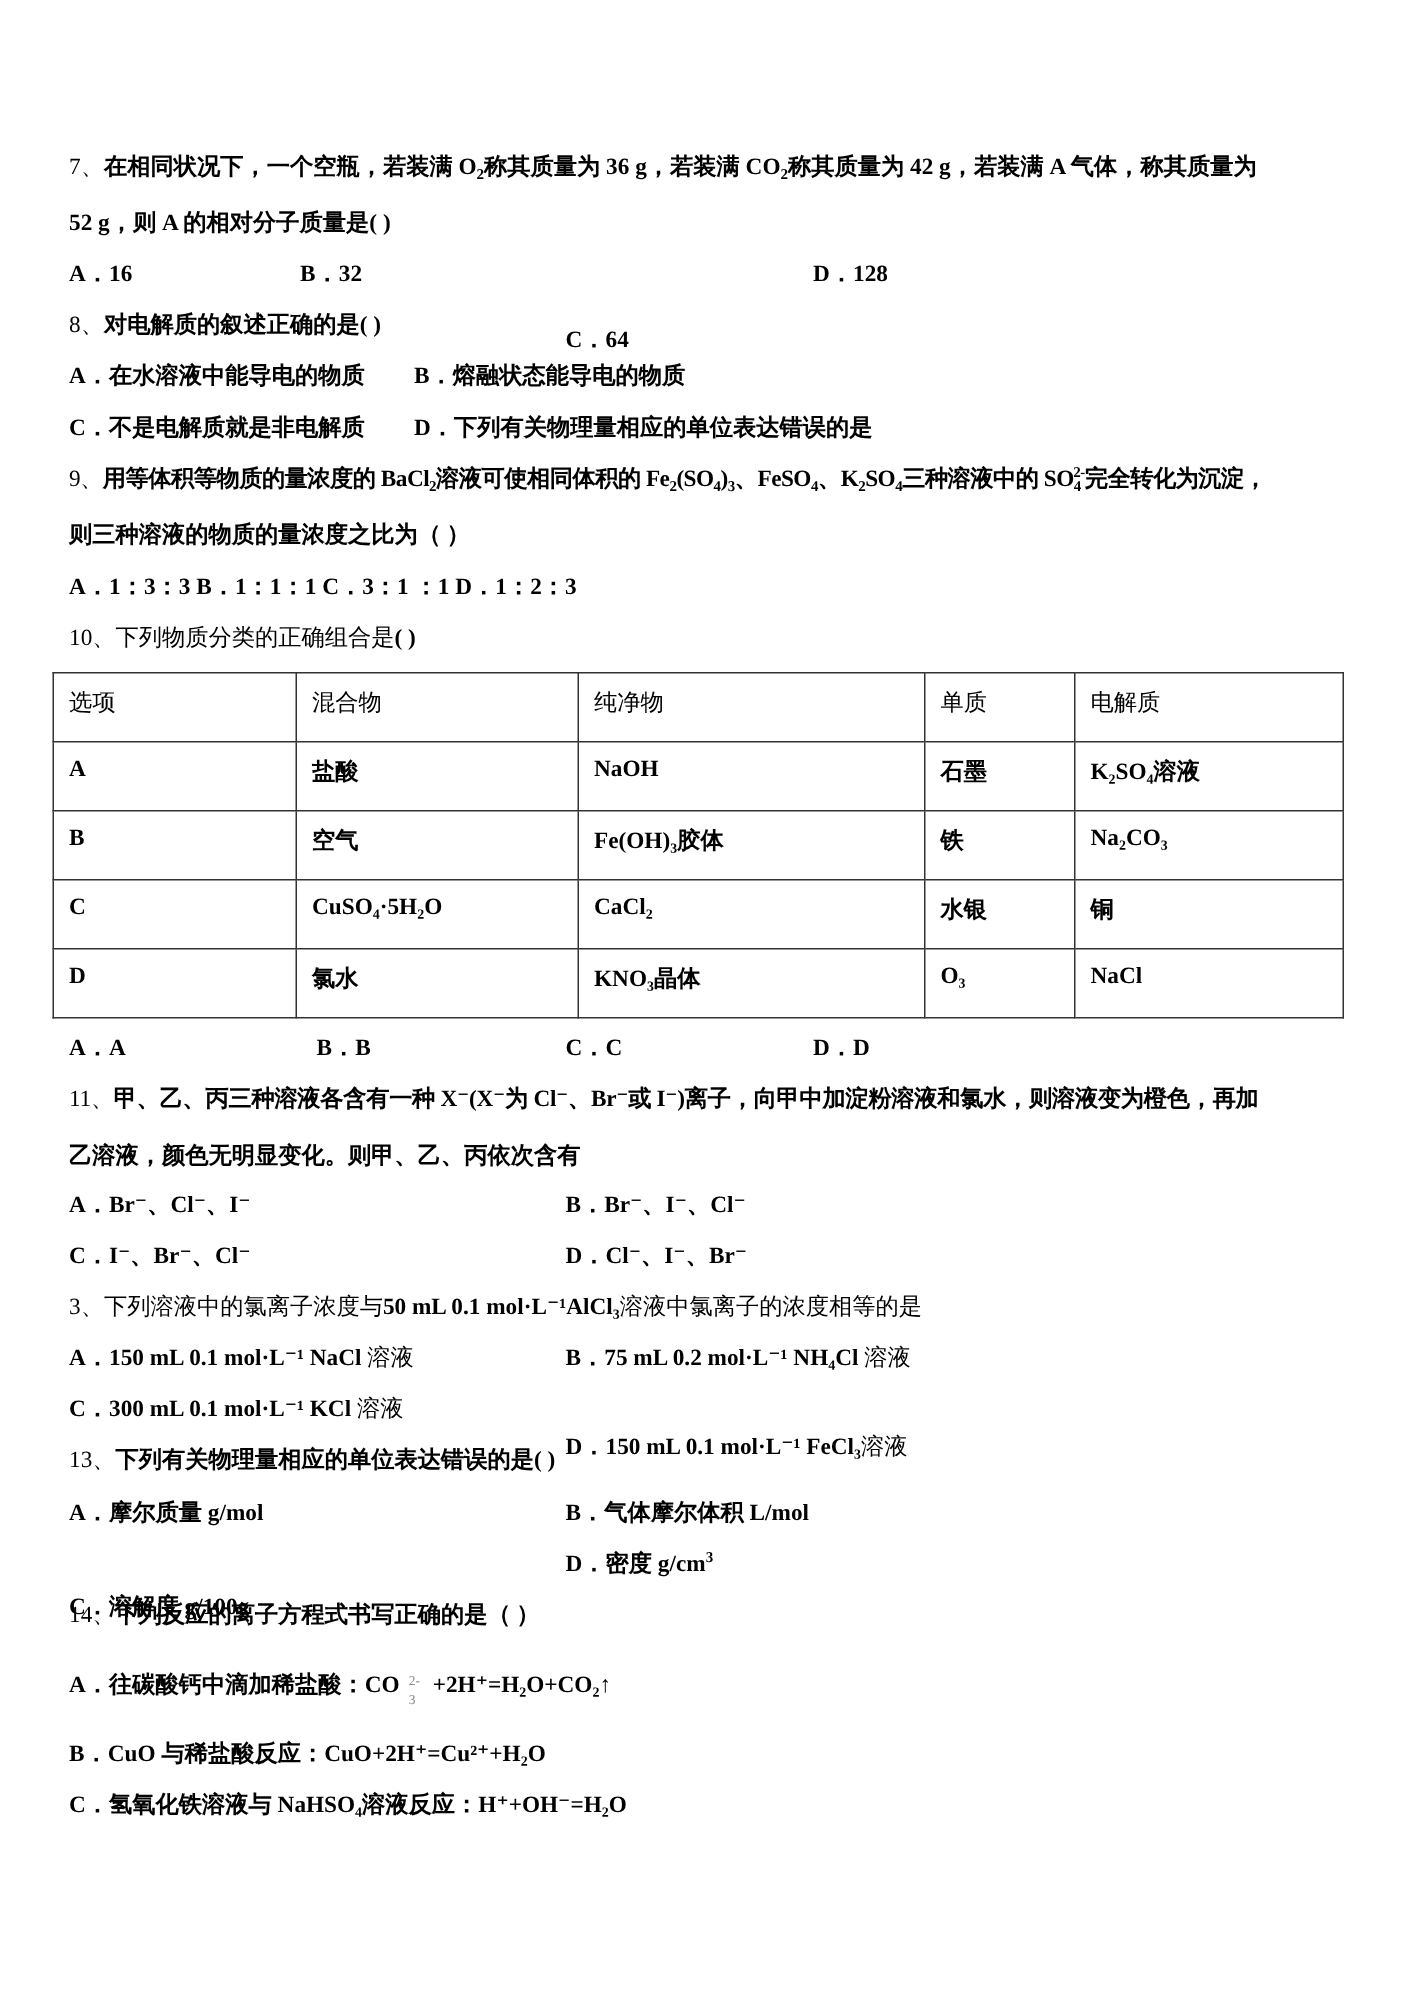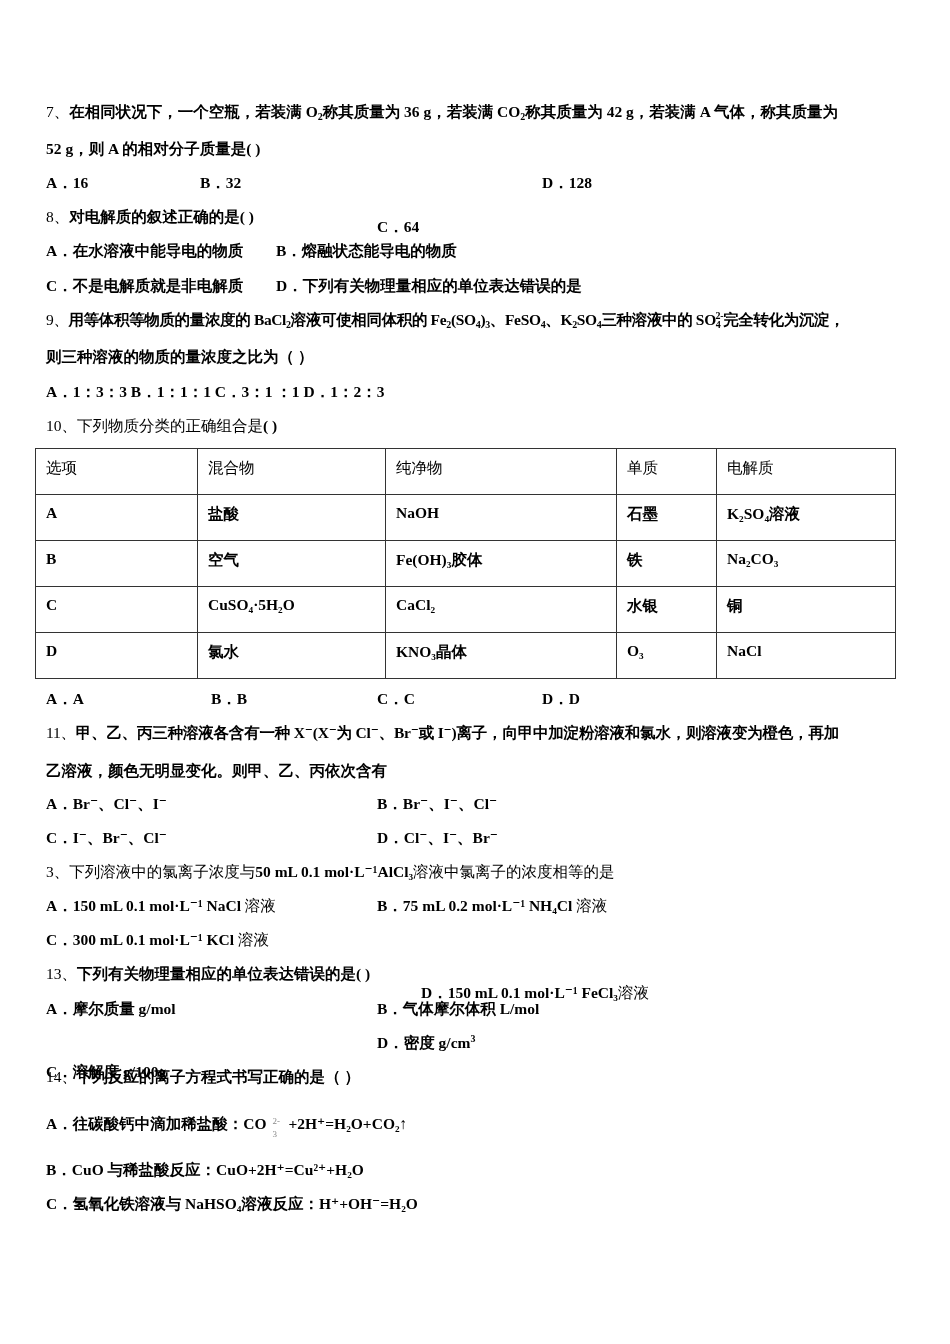--- a/index.html
+++ b/index.html
@@ -121,21 +121,21 @@
 <div class="opt" style="left:377px; top:794px;">B．Br⁻、I⁻、Cl⁻</div>
 <div class="opt" style="left:46px; top:828px;">C．I⁻、Br⁻、Cl⁻</div>
 <div class="opt" style="left:377px; top:828px;">D．Cl⁻、I⁻、Br⁻</div>
 
 <div class="line light" style="top:862px;">
   <span>3、</span><span>下列溶液中的氯离子浓度与</span><span style="font-weight:bold;">50 mL 0.1 mol·L⁻¹AlCl₃</span><span>溶液中氯离子的浓度相等的是</span>
 </div>
 <div class="opt" style="left:46px; top:896px;"><span>A．150 mL 0.1 mol·L⁻¹ NaCl</span> <span class="light">溶液</span></div>
 <div class="opt" style="left:377px; top:896px;"><span>B．75 mL 0.2 mol·L⁻¹ NH₄Cl</span> <span class="light">溶液</span></div>
 <div class="opt" style="left:46px; top:930px;"><span>C．300 mL 0.1 mol·L⁻¹ KCl</span> <span class="light">溶液</span></div>
-<div class="opt" style="left:377px; top:983px;margin-left:44px;"><span>D．150 mL 0.1 mol·L⁻¹ FeCl₃</span><span class="light">溶液</span></div>
+<div class="opt" style="left:377px; top:955px;"><span>D．150 mL 0.1 mol·L⁻¹ FeCl₃</span><span class="light">溶液</span></div>
 
 <div class="line" style="top:964px;">
   <span class="num">13、</span><span>下列有关物理量相应的单位表达错误的是( )</span>
 </div>
 <div class="opt" style="left:46px; top:999px;">A．摩尔质量 g/mol</div>
 <div class="opt" style="left:377px; top:999px;">B．气体摩尔体积 L/mol</div>
 <div class="opt" style="left:46px; top:1033px;margin-top:29px;">C．溶解度 g/100g</div>
 <div class="opt" style="left:377px; top:1033px;"><span>D．密度 g/cm</span><sup>3</sup></div>
 
 <div class="line" style="top:1067px;">

